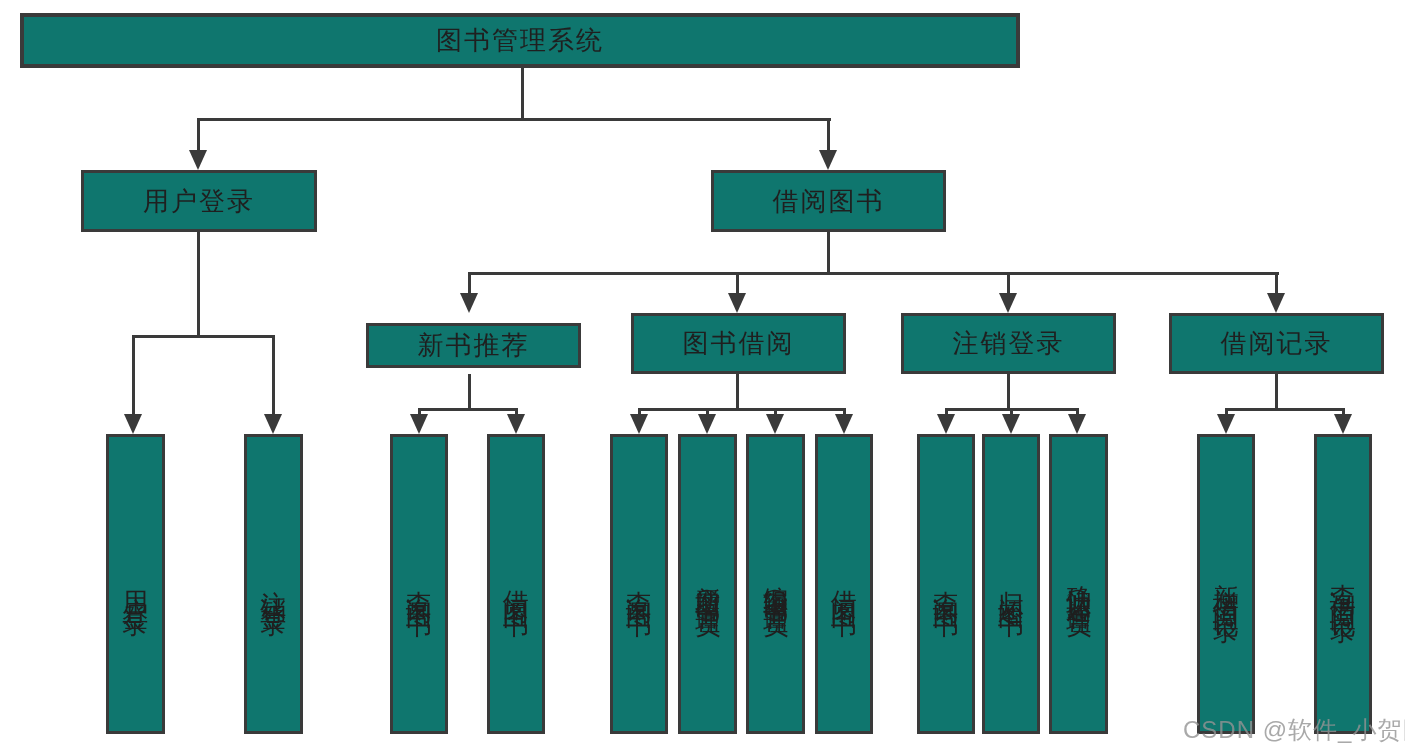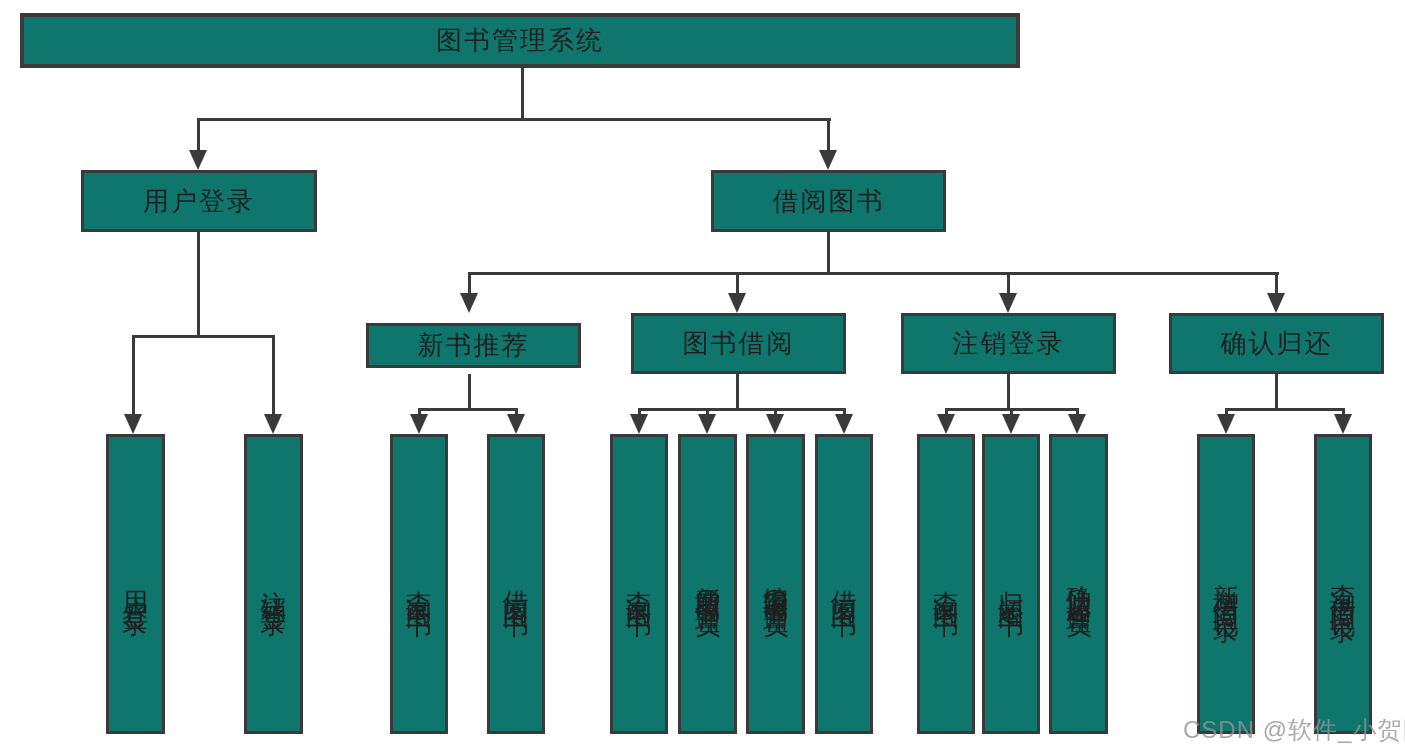--- a/index.html
+++ b/index.html
@@ -91,21 +91,21 @@
   <div class="node" style="left:366px;top:313px;width:215px;height:45px;margin-top:10px;">
     <span class="hlabel">新书推荐</span>
   </div>
   <div class="node" style="left:631px;top:313px;width:215px;height:61px;">
     <span class="hlabel">图书借阅</span>
   </div>
   <div class="node" style="left:901px;top:313px;width:215px;height:61px;">
     <span class="hlabel">注销登录</span>
   </div>
   <div class="node" style="left:1169px;top:313px;width:215px;height:61px;">
-    <span class="hlabel">确认归还</span>
+    <span class="hlabel">借阅记录</span>
   </div>
 
   <div class="vline" style="left:468px;top:374px;height:37px;"></div>
   <div class="hline" style="left:418px;top:408px;width:100px;"></div>
   <div class="vline" style="left:418px;top:408px;height:10px;"></div>
   <div class="arrow" style="left:410px;top:414px;"></div>
   <div class="vline" style="left:515px;top:408px;height:10px;"></div>
   <div class="arrow" style="left:507px;top:414px;"></div>
 
   <div class="vline" style="left:736px;top:374px;height:37px;"></div>

